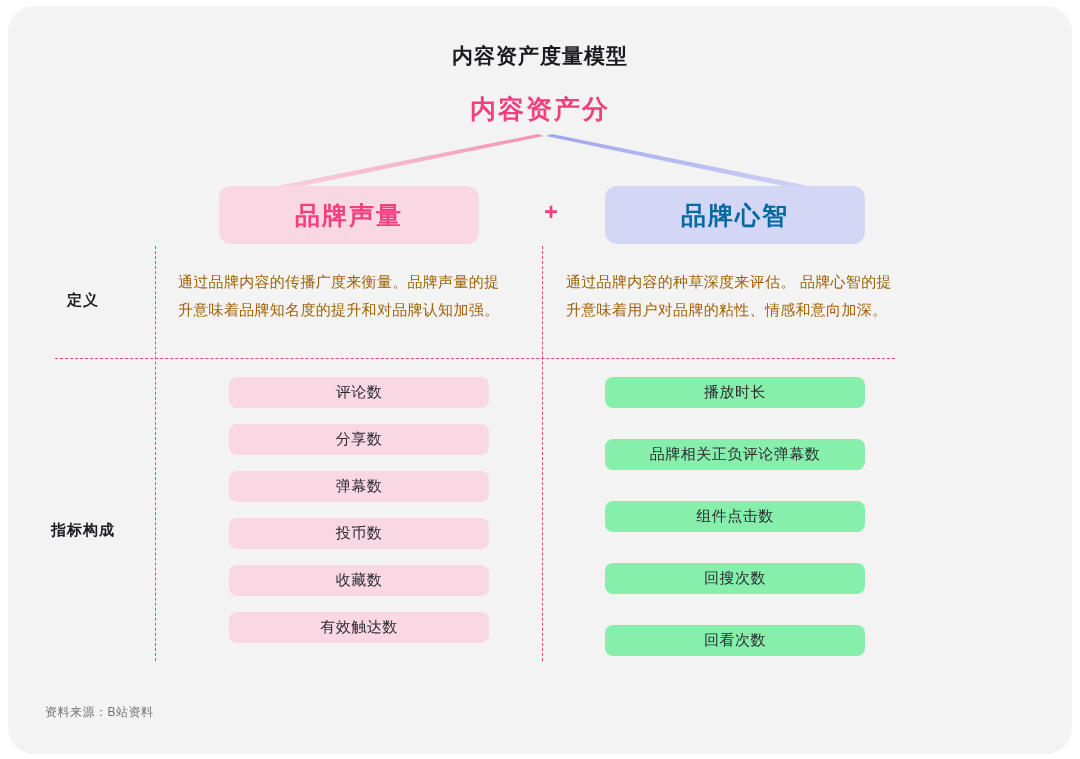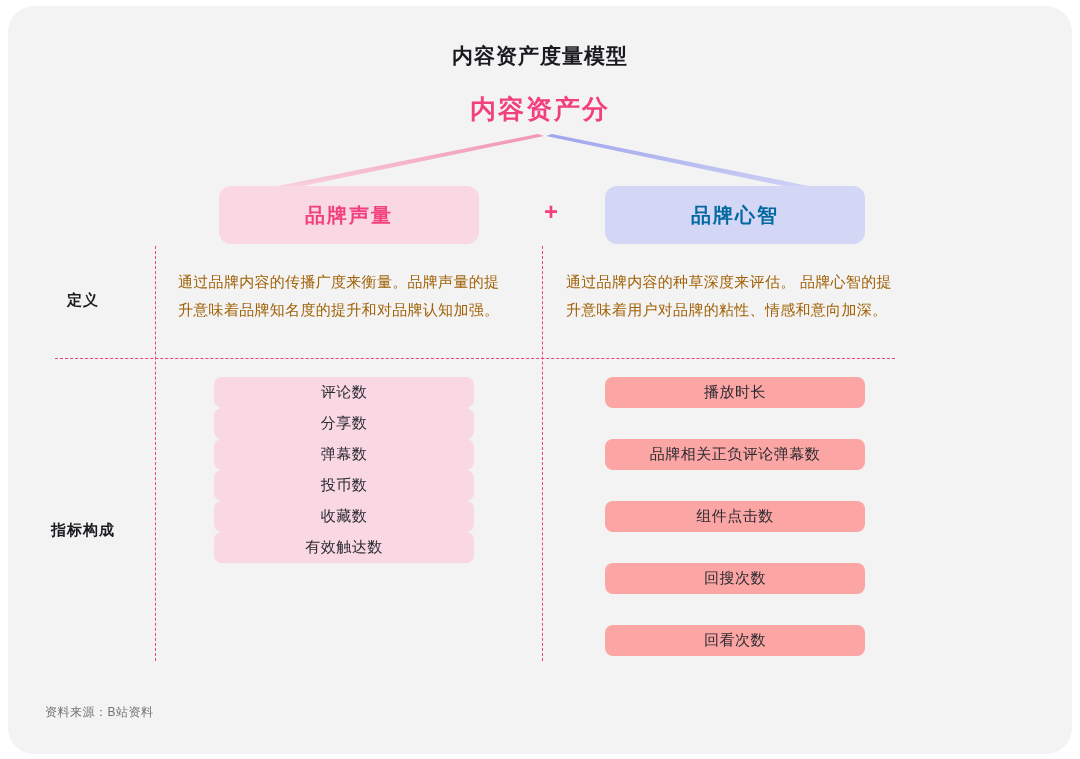--- a/index.html
+++ b/index.html
@@ -65,21 +65,21 @@
   }
 
   
   .pillar-box {
     position: absolute;
     height: 58px;
     border-radius: 12px;
     display: flex;
     align-items: center;
     justify-content: center;
-    font-size: 20px;
+    font-size: 25px;
     font-weight: bold;
     letter-spacing: 2px;
   }
   .pillar-left {
     left: 211px;
     top: 180px;
     width: 260px;
     background: #f9d7e3;
     color: #f2407e;
   }
@@ -143,34 +143,34 @@
   }
   .def-left  { left: 170px; top: 262px; width: 335px; }
   .def-right { left: 558px; top: 262px; width: 335px; }
 
   
   .pill-col {
     position: absolute;
     display: flex;
     flex-direction: column;
   }
-  .pill-col-left  { left: 206px; top: 371px; width: 260px; }
+  .pill-col-left  { left: 221px; top: 371px; width: 260px; gap: 16px; }
   .pill-col-right { left: 597px; top: 371px; width: 260px; gap: 31px; }
   .pill {
     height: 31px;
     border-radius: 8px;
     display: flex;
     align-items: center;
     justify-content: center;
     font-size: 15px;
     color: #2b2b30;
     letter-spacing: 0.5px;
   }
   .pill-pink { background: #f9d7e3; }
-  .pill-blue { background: #fca5a5; align-items: center; }
+  .pill-blue { background: #86efac; align-items: center; }
 
   
   .source-note {
     position: absolute;
     left: 37px;
     top: 698px;
     font-size: 12px;
     color: #737373;
     letter-spacing: 0.5px;
   }

